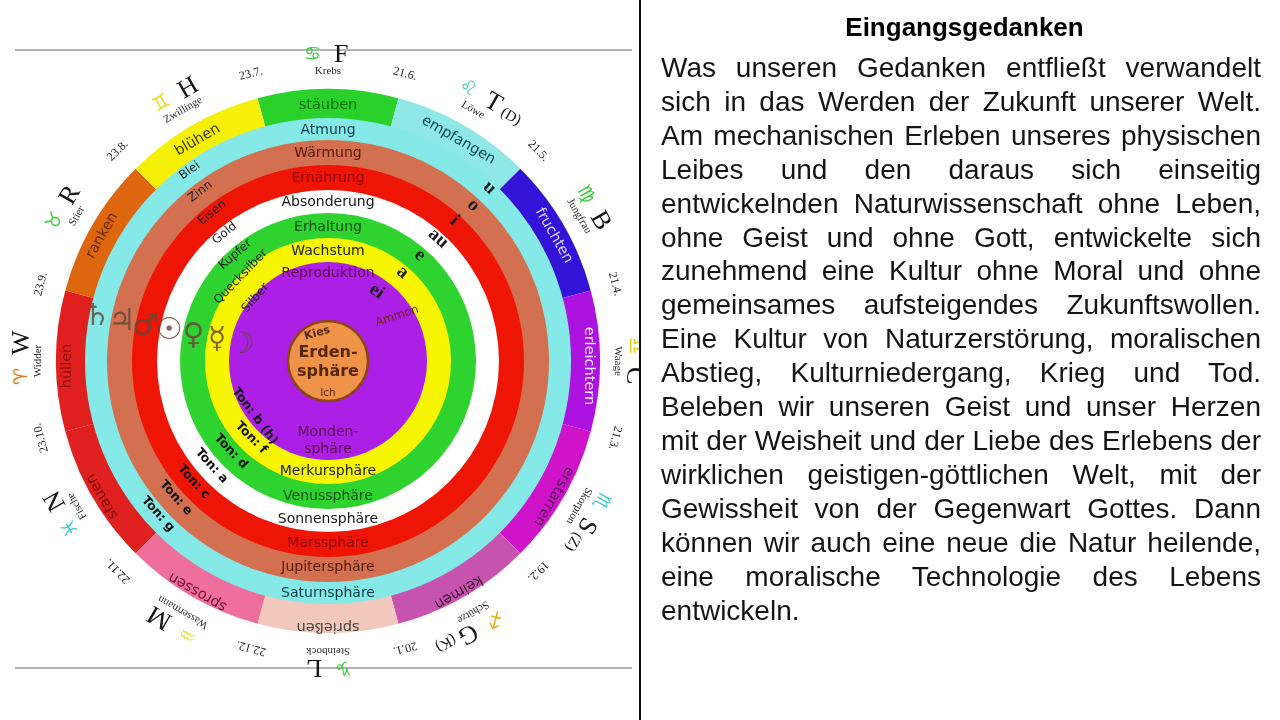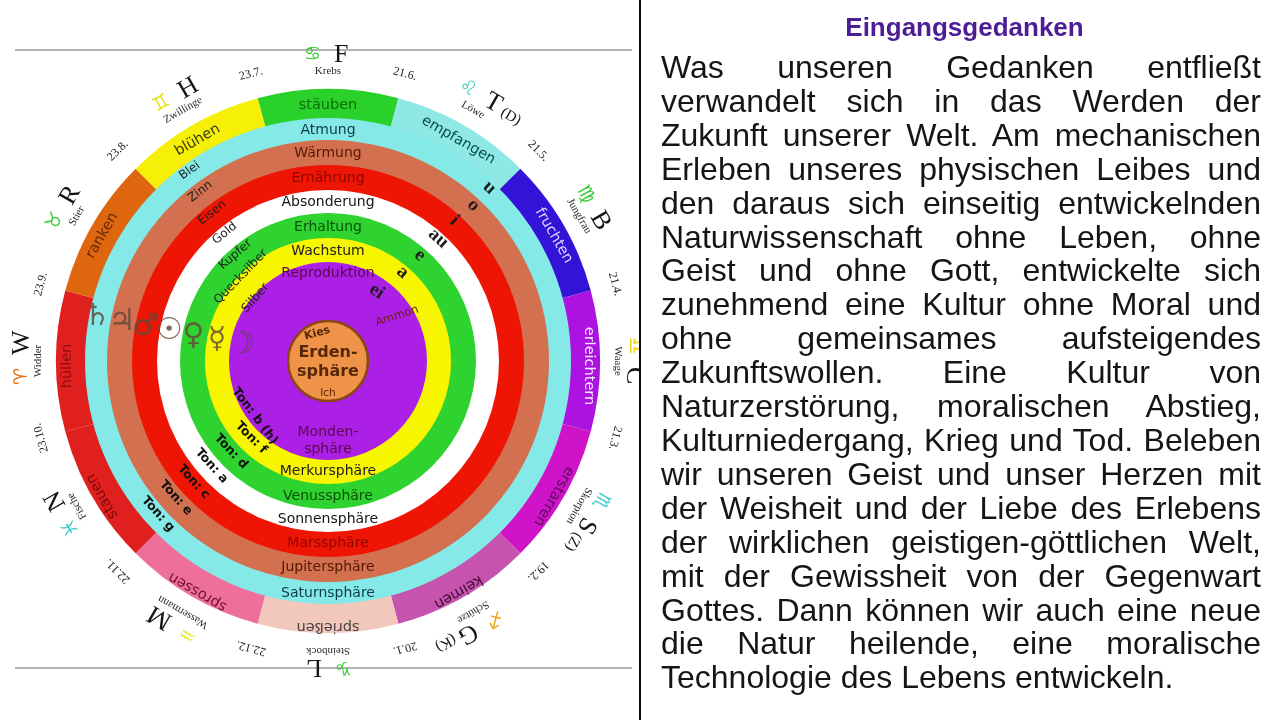--- a/index.html
+++ b/index.html
@@ -2,22 +2,22 @@
 <html><head>
 <meta charset="utf-8">
 <style>
   html,body{margin:0;padding:0;width:1280px;height:720px;background:#fff;overflow:hidden;}
   .page{position:relative;width:1280px;height:720px;background:#fff;font-family:"Liberation Sans",sans-serif;}
   .top-bar{position:absolute;left:0;top:0;width:1280px;height:4px;background:#000;}
   .corner-mark{position:absolute;left:0;top:0;width:7px;height:34px;background:#000;}
   .left-panel{position:absolute;left:0;top:0;width:640px;height:720px;background:#fff;}
   .divider{position:absolute;left:639px;top:0;width:2px;height:720px;background:#0a0a0a;}
   .right-panel{position:absolute;left:641px;top:0;width:639px;height:720px;background:#fff;box-sizing:border-box;padding:8px 12px 0 20px;}
-  .right-panel h1{font-family:"Liberation Sans",sans-serif;font-size:26px;font-weight:bold;color:#4c1d95;text-align:center;margin:4px 0 8px 0;}
-  .right-panel p{font-family:"Liberation Sans",sans-serif;font-size:32px;line-height:33.9px;color:#151515;text-align:justify;text-justify:inter-word;margin:0;width:600px;}
+  .right-panel h1{font-family:"Liberation Sans",sans-serif;font-size:26px;font-weight:bold;color:#000000;text-align:center;margin:4px 0 8px 0;}
+  .right-panel p{font-family:"Liberation Sans",sans-serif;font-size:28px;line-height:33.9px;color:#151515;text-align:justify;text-justify:inter-word;margin:0;width:600px;}
   svg text{font-family:"DejaVu Sans",sans-serif;}
   svg text.serif{font-family:"Liberation Serif","DejaVu Serif",serif;}
 </style>
 </head>
 <body>
 
 <div class="page">
   <div class="top-bar"></div>
   <div class="corner-mark"></div>
 

